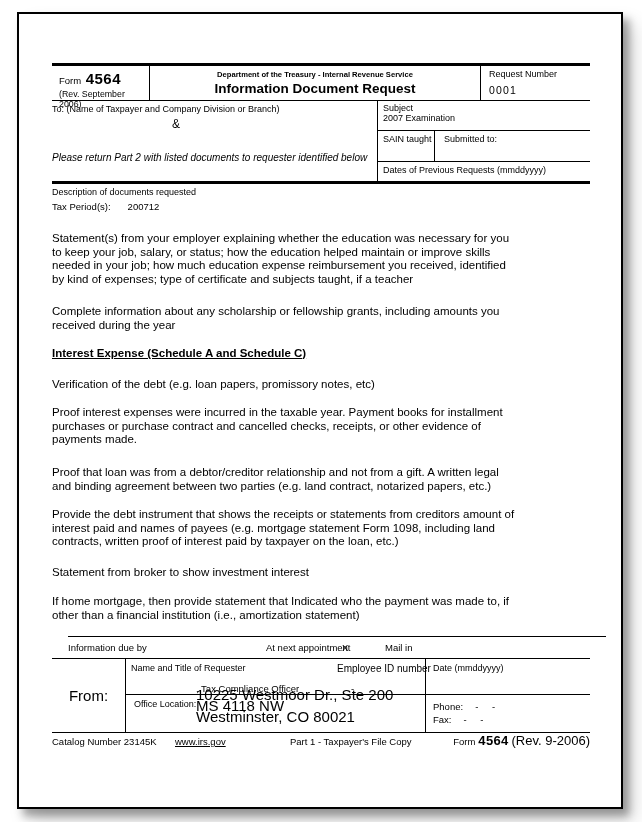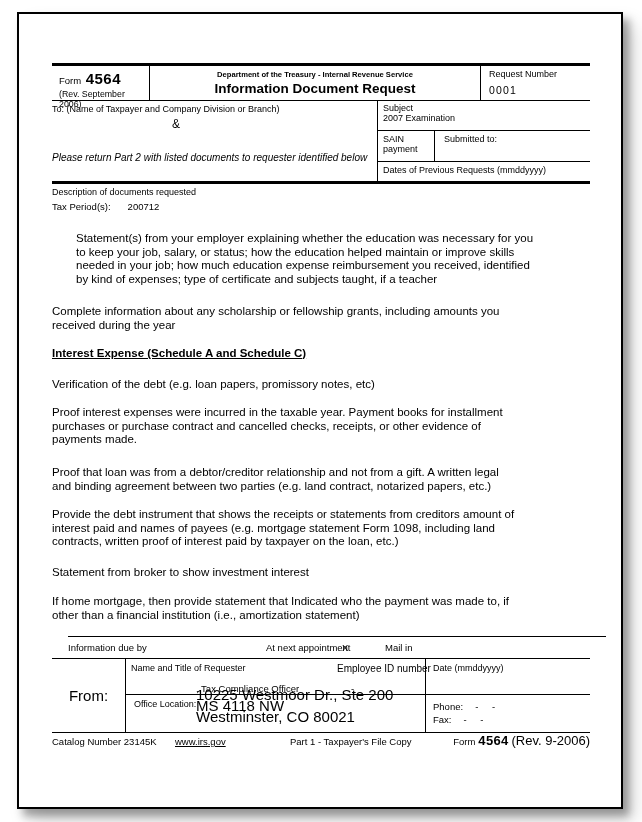--- a/index.html
+++ b/index.html
@@ -91,34 +91,34 @@
         <div class="abs to-lbl">To: (Name of Taxpayer and Company Division or Branch)</div>
         <div class="abs amp">&amp;</div>
         <div class="abs ret-note">Please return Part 2 with listed documents to requester identified below</div>
       </div>
       <div class="abs rcol">
         <div class="abs sub1">
           <div class="lbl">Subject</div>
           <div class="lbl">2007 Examination</div>
         </div>
         <div class="abs sub2">
-          <div class="abs sain lbl">SAIN payment</div>
+          <div class="abs sain lbl">SAIN taught</div>
           <div class="abs subm lbl">Submitted to:</div>
         </div>
         <div class="abs sub3 lbl">Dates of Previous Requests (mmddyyyy)</div>
       </div>
     </div>
   </div>
 
   <div class="abs desc1">Description of documents requested</div>
   <div class="abs desc2">
     <span>Tax Period(s):</span><span class="tp-val">200712</span>
   </div>
 
-  <div class="abs para" style="top:218px;margin-left:24px;">Statement(s) from your employer explaining whether the education was necessary for you
+  <div class="abs para" style="top:218px;">Statement(s) from your employer explaining whether the education was necessary for you
 to keep your job, salary, or status; how the education helped maintain or improve skills
 needed in your job; how much education expense reimbursement you received, identified
 by kind of expenses; type of certificate and subjects taught, if a teacher</div>
   <div class="abs para" style="top:291px;">Complete information about any scholarship or fellowship grants, including amounts you
 received during the year</div>
   <div class="abs heading" style="top:333px;">Interest Expense (Schedule A and Schedule C)</div>
   <div class="abs para" style="top:364px;">Verification of the debt (e.g. loan papers, promissory notes, etc)</div>
   <div class="abs para" style="top:392px;">Proof interest expenses were incurred in the taxable year. Payment books for installment
 purchases or purchase contract and cancelled checks, receipts, or other evidence of
 payments made.</div>

